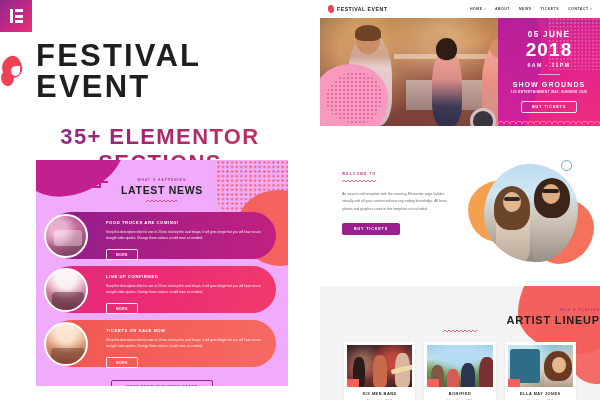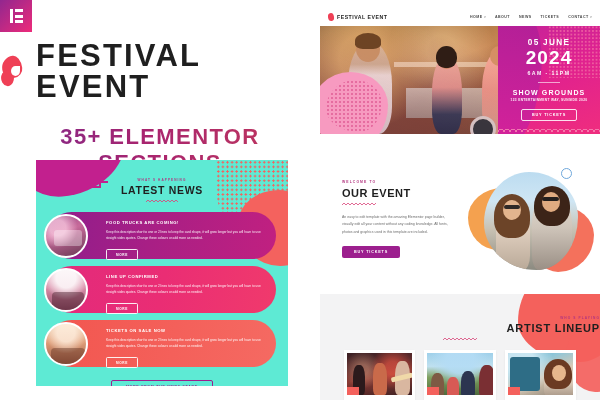--- a/index.html
+++ b/index.html
@@ -60,21 +60,21 @@
     padding-left:26px;
   }
   .sections-line{
     text-align:center;margin-top:22px;
     font-size:22px;font-weight:700;letter-spacing:1.4px;
     background:linear-gradient(90deg,#7b2a8f 0%,#a8246f 45%,#c33a5a 100%);
     -webkit-background-clip:text;background-clip:text;color:transparent;
   }
 
   
-  .right-col{position:absolute;left:320px;top:8px;width:280px;height:356px;}
+  .right-col{position:absolute;left:320px;top:0;width:280px;height:356px;}
   .navbar{
     position:absolute;left:0;top:0;width:280px;height:18px;
     background:#fff;display:flex;align-items:center;
     padding:0 8px;box-sizing:border-box;
   }
   .nav-brand{display:flex;align-items:center;gap:3px;}
   .nav-brand .mini-flag{
     width:6px;height:8px;background:#ef4056;
     border-radius:55% 45% 45% 55% / 50% 55% 45% 50%;
     transform:rotate(-8deg);
@@ -266,21 +266,21 @@
       linear-gradient(160deg,#5fa9c7 0%,#8fc6d8 28%,#d9c9b4 56%,#8a7f72 100%);
   }
   .img-car .win{position:absolute;left:2px;top:4px;width:30px;height:34px;background:#2e6d86;border-radius:3px;}
   .img-car .girl{position:absolute;left:36px;top:10px;width:30px;height:34px;border-radius:42% 42% 18% 18%;background:linear-gradient(180deg,#f1e4d6 0%,#d8c6b4 60%,#a89787 100%);}
   .img-car .hair{position:absolute;left:36px;top:6px;width:28px;height:30px;border-radius:50% 50% 40% 40%;background:#6b3a22;}
   .img-car .face{position:absolute;left:44px;top:12px;width:14px;height:16px;border-radius:50%;background:#e6b78d;}
 
   
   .news{
     position:absolute;left:36px;top:160px;width:252px;height:226px;
-    background:#5eead4;overflow:hidden;
+    background:#f0abfc;overflow:hidden;
   }
   .news-blob-top{
     position:absolute;left:-26px;top:-24px;width:118px;height:60px;
     background:#c2208e;border-radius:0 0 60% 44% / 0 0 100% 90%;
     transform:rotate(-4deg);
   }
   .news-step{position:absolute;left:52px;top:16px;width:22px;height:14px;}
   .news-step i{position:absolute;background:#c2208e;display:block;}
   .news-step i.s1{left:0;top:10px;width:13px;height:2px;}
   .news-step i.s2{left:11px;top:5px;width:2px;height:7px;}
@@ -402,35 +402,34 @@
         <span class="hp-wheel"></span>
       </div>
       <div class="hero-tint"></div>
       <div class="hero-blob-pink"></div>
       <div class="hero-blob-dots"></div>
 
       <div class="hero-right-panel">
         <div class="hrp-dots"></div>
         <div class="hero-info">
           <div class="hi-date">05 JUNE</div>
-          <div class="hi-year">2024</div>
+          <div class="hi-year">2018</div>
           <div class="hi-time">6AM - 11PM</div>
           <div class="hi-div"></div>
           <div class="hi-venue">SHOW GROUNDS</div>
           <div class="hi-addr">123 ENTERTAINMENT WAY, SUNSIDE 2020</div>
           <div class="hi-btn">BUY TICKETS</div>
         </div>
         <div class="hero-wave"></div>
       </div>
     </div>
 
     <div class="our-event">
       <div class="oe-text">
         <div class="oe-eyebrow">WELCOME TO</div>
-        <div class="oe-title">OUR EVENT</div>
         <div class="oe-squiggle"></div>
         <div class="oe-body">An easy to edit template with the amazing Elementor page builder, visually edit all your content without any coding knowledge. All fonts, photos and graphics used in this template are included.</div>
         <div class="oe-btn">BUY TICKETS</div>
       </div>
       <div class="oe-art">
         <div class="oe-blob-orange"></div>
         <div class="oe-blob-coral"></div>
         <div class="oe-photo">
           <span class="oe-ph-girl1"></span>
             <span class="oe-ph-hair1"></span>

